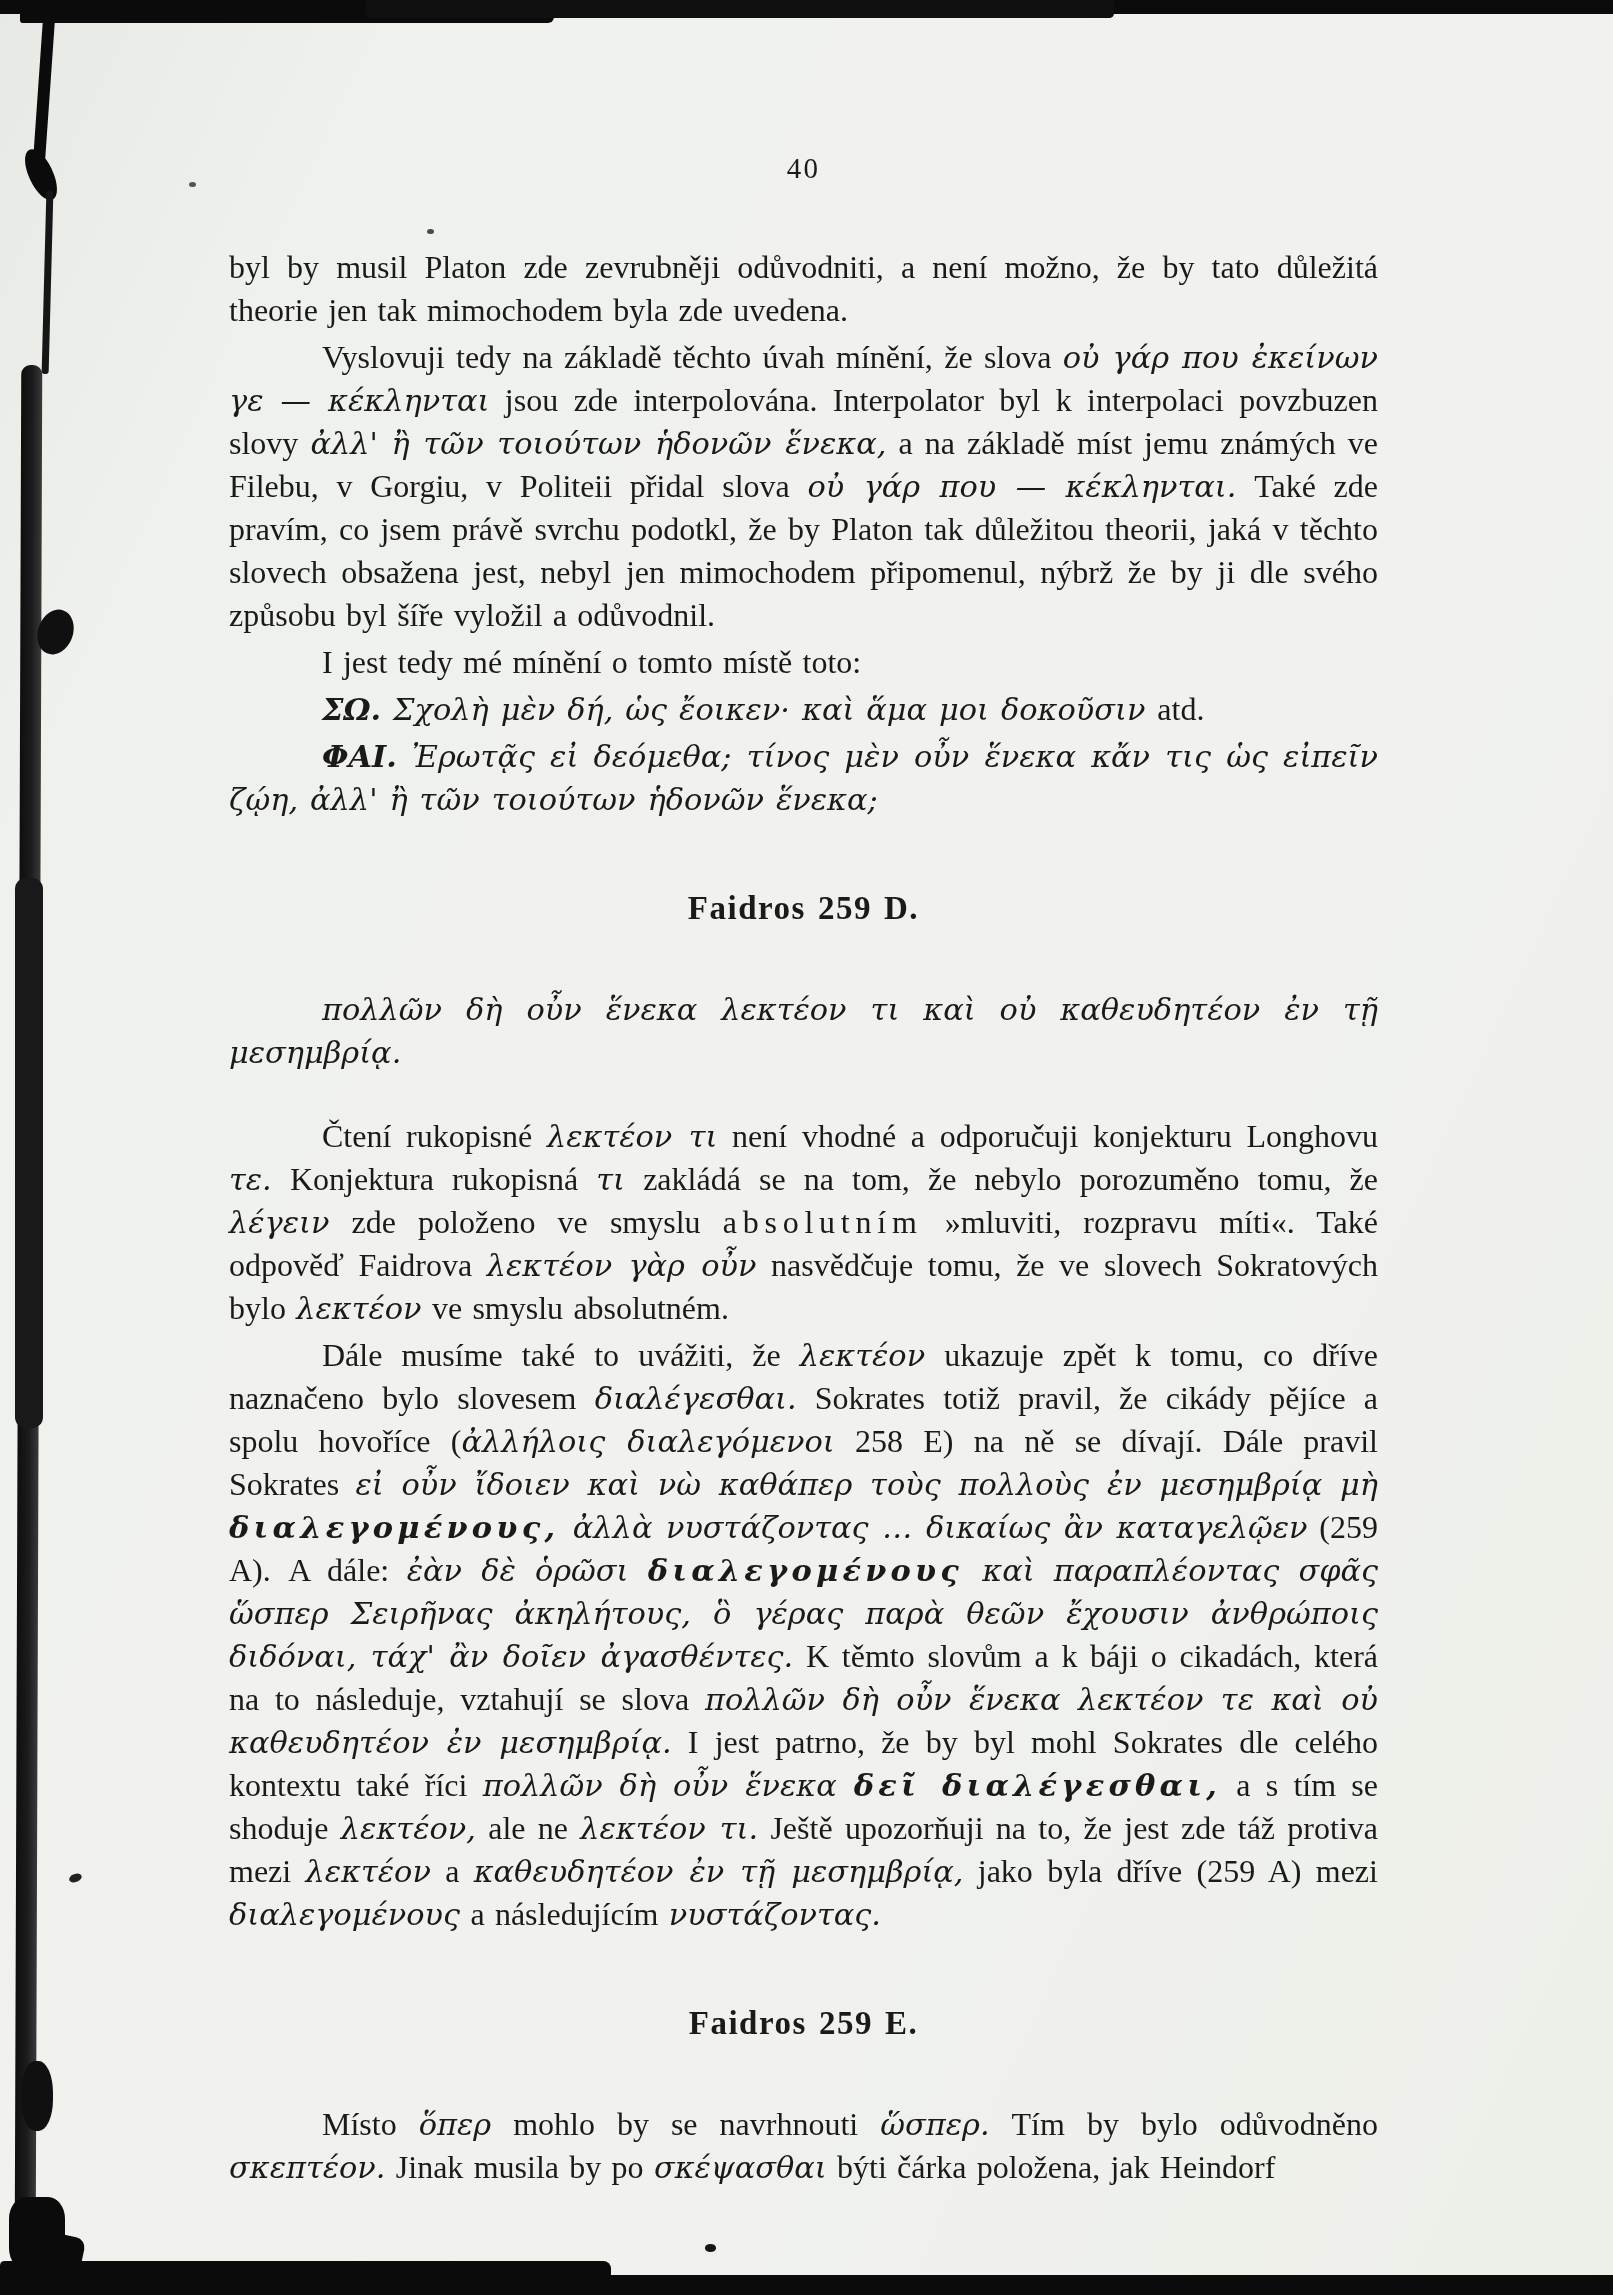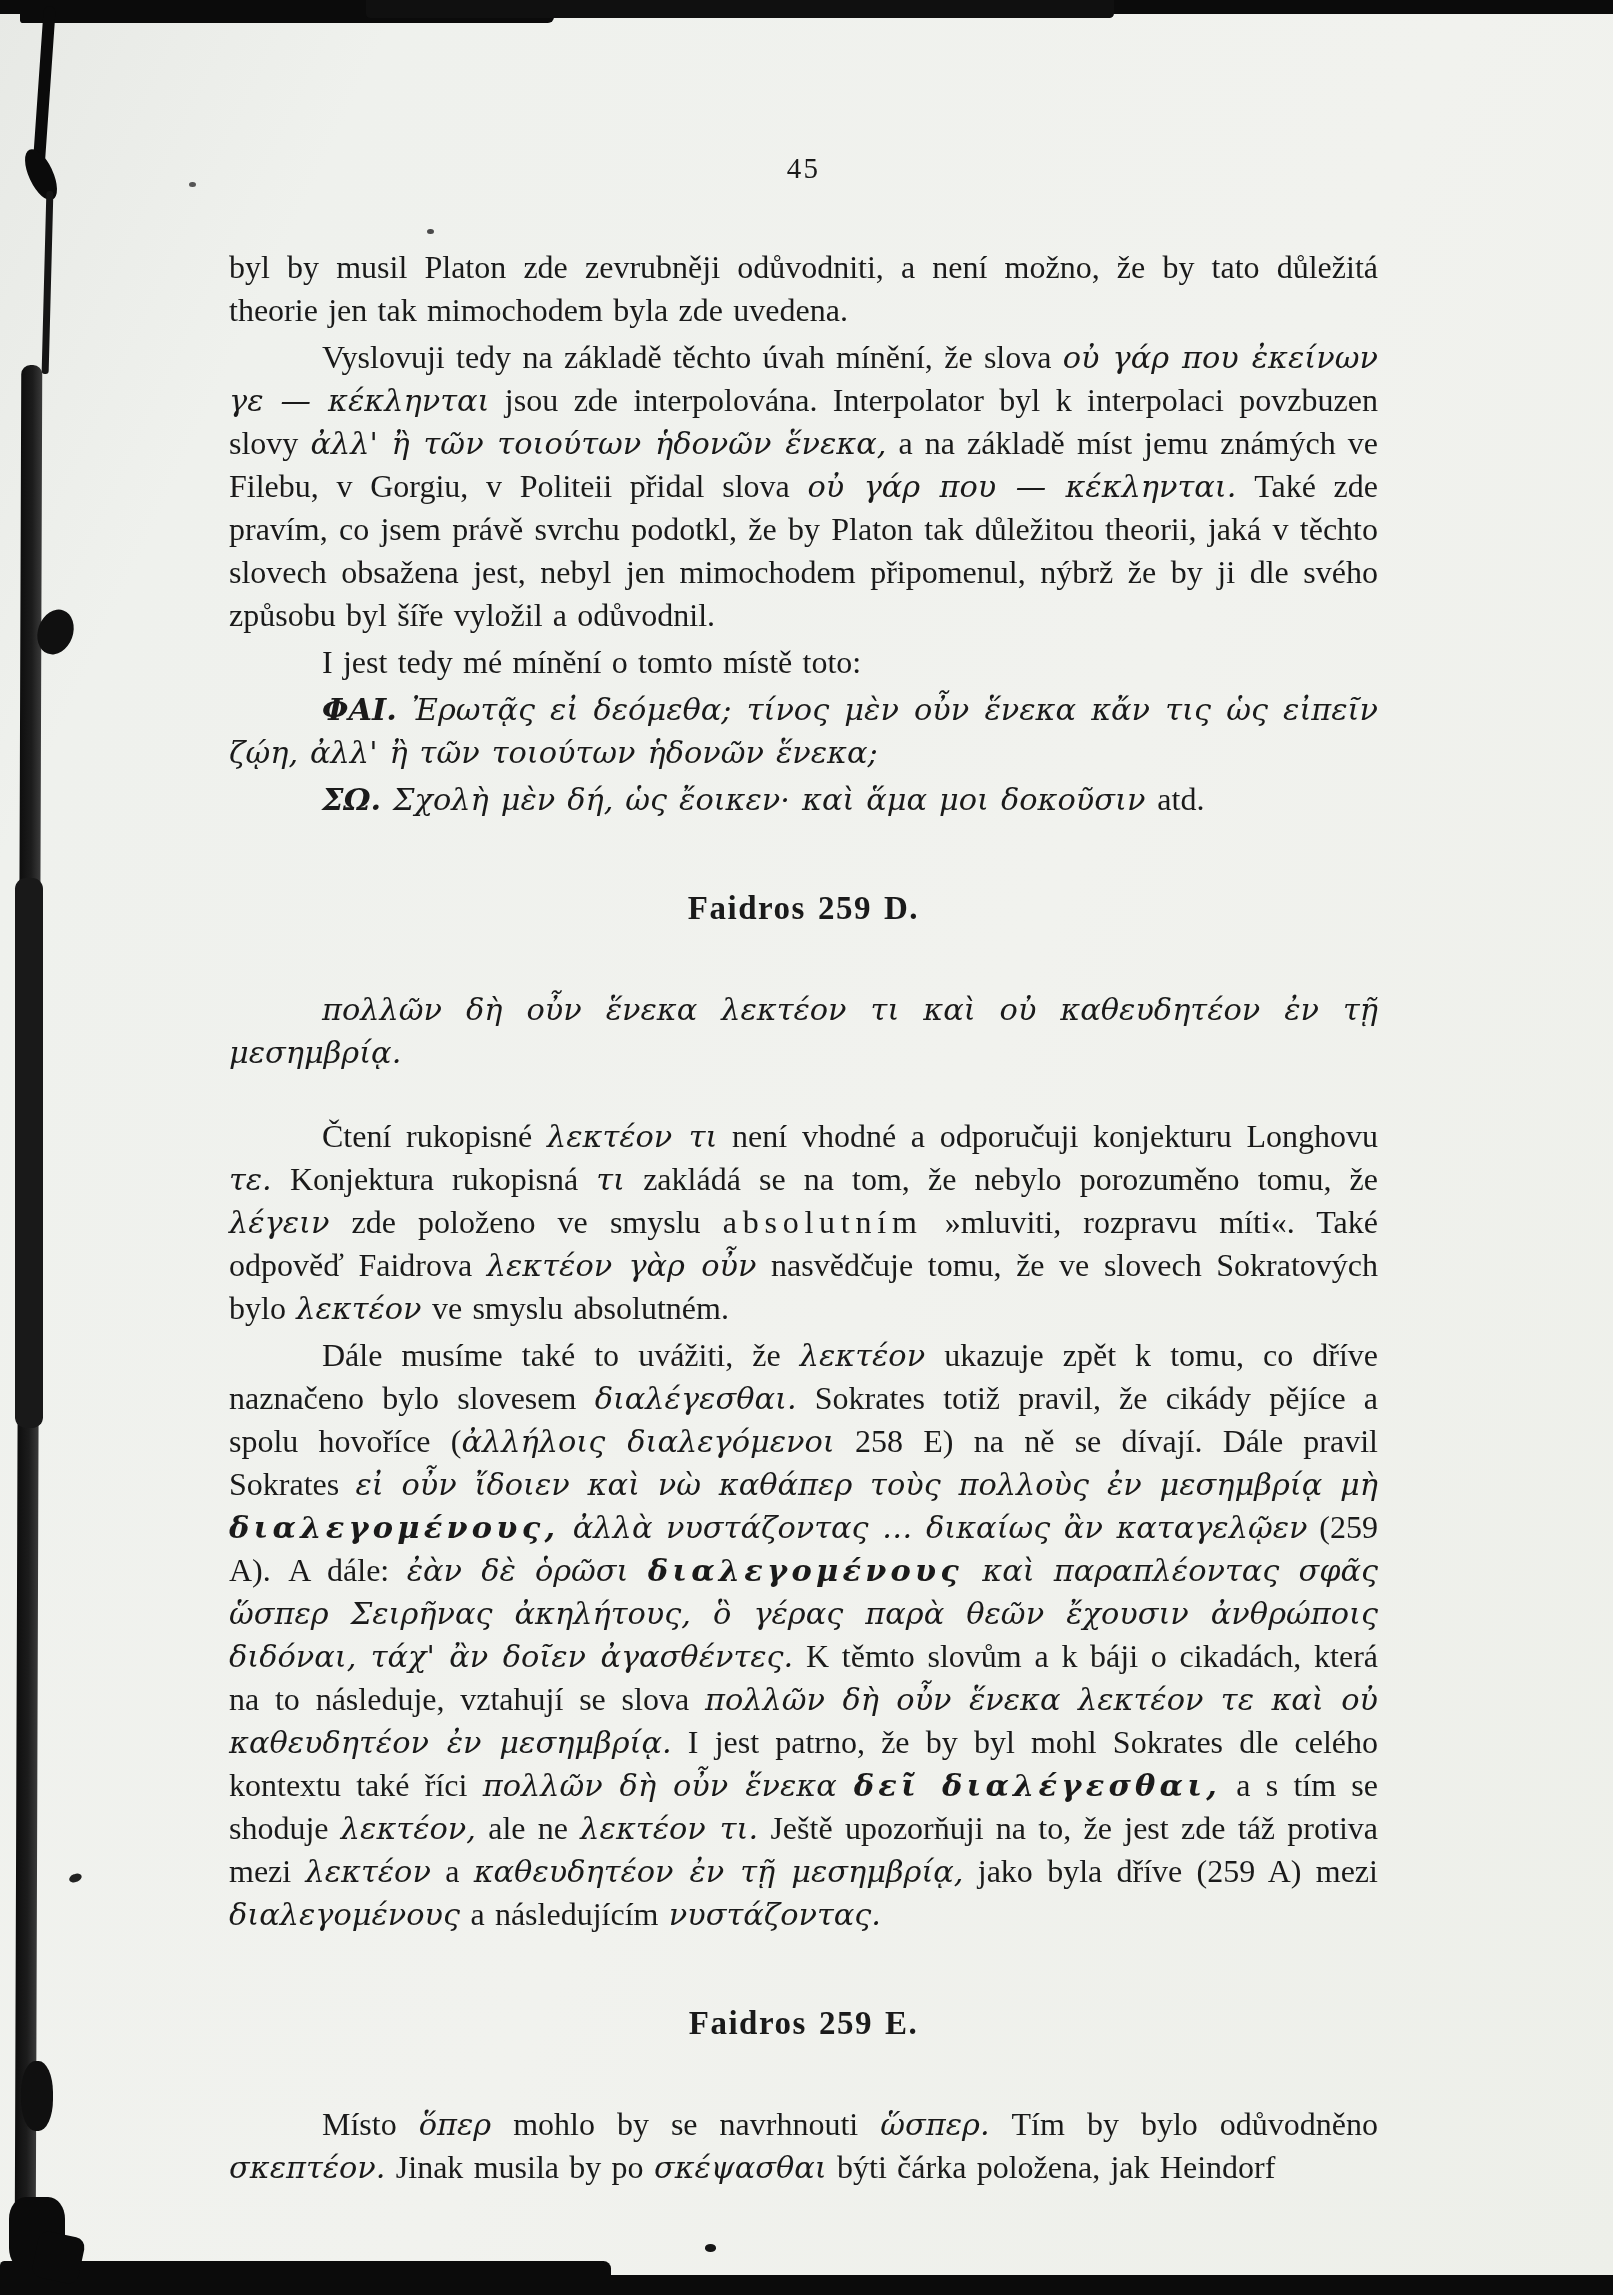--- a/index.html
+++ b/index.html
@@ -93,28 +93,28 @@
 <div class="edge left-foot"></div>
 <div class="edge bottom-bar"></div>
 <div class="edge bottom-bar-left"></div>
 <div class="edge bottom-bump"></div>
 <div class="speck speck-1"></div>
 <div class="speck speck-2"></div>
 <div class="speck speck-3"></div>
 <div class="speck speck-4"></div>
 
 <div class="text-block">
-  <div class="page-number">45</div>
+  <div class="page-number">40</div>
 
   <div id="blocks-host">
       <p class="para"><span class="seg-n">byl by musil Platon zde zevrubněji odůvodniti, a není možno, že by tato důležitá theorie jen tak mimochodem byla zde uvedena.</span></p>
       <p class="para indent"><span class="seg-n">Vyslovuji tedy na základě těchto úvah mínění, že slova </span><span class="seg-g">οὐ γάρ που ἐκείνων γε — κέκληνται</span><span class="seg-n"> jsou zde interpolována. Interpolator byl k interpolaci povzbuzen slovy </span><span class="seg-g">ἀλλ' ἢ τῶν τοιούτων ἡδονῶν ἕνεκα,</span><span class="seg-n"> a na základě míst jemu známých ve Filebu, v Gorgiu, v Politeii přidal slova </span><span class="seg-g">οὐ γάρ που — κέκληνται.</span><span class="seg-n"> Také zde pravím, co jsem právě svrchu podotkl, že by Platon tak důležitou theorii, jaká v těchto slovech obsažena jest, nebyl jen mimochodem připomenul, nýbrž že by ji dle svého způsobu byl šíře vyložil a odůvodnil.</span></p>
       <p class="para indent"><span class="seg-n">I jest tedy mé mínění o tomto místě toto:</span></p>
+      <p class="para indent"><span class="seg-bg">ΣΩ.</span><span class="seg-g"> Σχολὴ μὲν δή, ὡς ἔοικεν· καὶ ἅμα μοι δοκοῦσιν </span><span class="seg-n">atd.</span></p>
       <p class="para indent"><span class="seg-bg">ΦΑΙ.</span><span class="seg-g"> Ἐρωτᾷς εἰ δεόμεθα; τίνος μὲν οὖν ἕνεκα κἄν τις ὡς εἰπεῖν ζῴη, ἀλλ' ἢ τῶν τοιούτων ἡδονῶν ἕνεκα;</span></p>
-      <p class="para indent"><span class="seg-bg">ΣΩ.</span><span class="seg-g"> Σχολὴ μὲν δή, ὡς ἔοικεν· καὶ ἅμα μοι δοκοῦσιν </span><span class="seg-n">atd.</span></p>
       <h2 class="heading">Faidros 259 D.</h2>
       <p class="para quote indent"><span class="seg-g">πολλῶν δὴ οὖν ἕνεκα λεκτέον τι καὶ οὐ καθευδητέον ἐν τῇ μεσημβρίᾳ.</span></p>
       <p class="para indent"><span class="seg-n">Čtení rukopisné </span><span class="seg-g">λεκτέον τι</span><span class="seg-n"> není vhodné a odporučuji konjekturu Longhovu </span><span class="seg-g">τε.</span><span class="seg-n"> Konjektura rukopisná </span><span class="seg-g">τι</span><span class="seg-n"> zakládá se na tom, že nebylo porozuměno tomu, že </span><span class="seg-g">λέγειν</span><span class="seg-n"> zde položeno ve smyslu </span><span class="seg-sp">absolutním</span><span class="seg-n"> »mluviti, rozpravu míti«. Také odpověď Faidrova </span><span class="seg-g">λεκτέον γὰρ οὖν</span><span class="seg-n"> nasvědčuje tomu, že ve slovech Sokratových bylo </span><span class="seg-g">λεκτέον</span><span class="seg-n"> ve smyslu absolutném.</span></p>
       <p class="para indent"><span class="seg-n">Dále musíme také to uvážiti, že </span><span class="seg-g">λεκτέον</span><span class="seg-n"> ukazuje zpět k tomu, co dříve naznačeno bylo slovesem </span><span class="seg-g">διαλέγεσθαι.</span><span class="seg-n"> Sokrates totiž pravil, že cikády pějíce a spolu hovoříce (</span><span class="seg-g">ἀλλήλοις διαλεγόμενοι</span><span class="seg-n"> 258 E) na ně se dívají. Dále pravil Sokrates </span><span class="seg-g">εἰ οὖν ἴδοιεν καὶ νὼ καθάπερ τοὺς πολλοὺς ἐν μεσημβρίᾳ μὴ </span><span class="seg-gsp">διαλεγομένους,</span><span class="seg-g"> ἀλλὰ νυστάζοντας … δικαίως ἂν καταγελῷεν</span><span class="seg-n"> (259 A). A dále: </span><span class="seg-g">ἐὰν δὲ ὁρῶσι </span><span class="seg-gsp">διαλεγομένους</span><span class="seg-g"> καὶ παραπλέοντας σφᾶς ὥσπερ Σειρῆνας ἀκηλήτους, ὃ γέρας παρὰ θεῶν ἔχουσιν ἀνθρώποις διδόναι, τάχ' ἂν δοῖεν ἀγασθέντες.</span><span class="seg-n"> K těmto slovům a k báji o cikadách, která na to následuje, vztahují se slova </span><span class="seg-g">πολλῶν δὴ οὖν ἕνεκα λεκτέον τε καὶ οὐ καθευδητέον ἐν μεσημβρίᾳ.</span><span class="seg-n"> I jest patrno, že by byl mohl Sokrates dle celého kontextu také říci </span><span class="seg-g">πολλῶν δὴ οὖν ἕνεκα </span><span class="seg-gsp">δεῖ διαλέγεσθαι,</span><span class="seg-n"> a s tím se shoduje </span><span class="seg-g">λεκτέον,</span><span class="seg-n"> ale ne </span><span class="seg-g">λεκτέον τι.</span><span class="seg-n"> Ještě upozorňuji na to, že jest zde táž protiva mezi </span><span class="seg-g">λεκτέον</span><span class="seg-n"> a </span><span class="seg-g">καθευδητέον ἐν τῇ μεσημβρίᾳ,</span><span class="seg-n"> jako byla dříve (259 A) mezi </span><span class="seg-g">διαλεγομένους</span><span class="seg-n"> a následujícím </span><span class="seg-g">νυστάζοντας.</span></p>
       <h2 class="heading">Faidros 259 E.</h2>
       <p class="para indent"><span class="seg-n">Místo </span><span class="seg-g">ὅπερ</span><span class="seg-n"> mohlo by se navrhnouti </span><span class="seg-g">ὥσπερ.</span><span class="seg-n"> Tím by bylo odůvodněno </span><span class="seg-g">σκεπτέον.</span><span class="seg-n"> Jinak musila by po </span><span class="seg-g">σκέψασθαι</span><span class="seg-n"> býti čárka položena, jak Heindorf</span></p>
     </div>
 
 </div>
 

